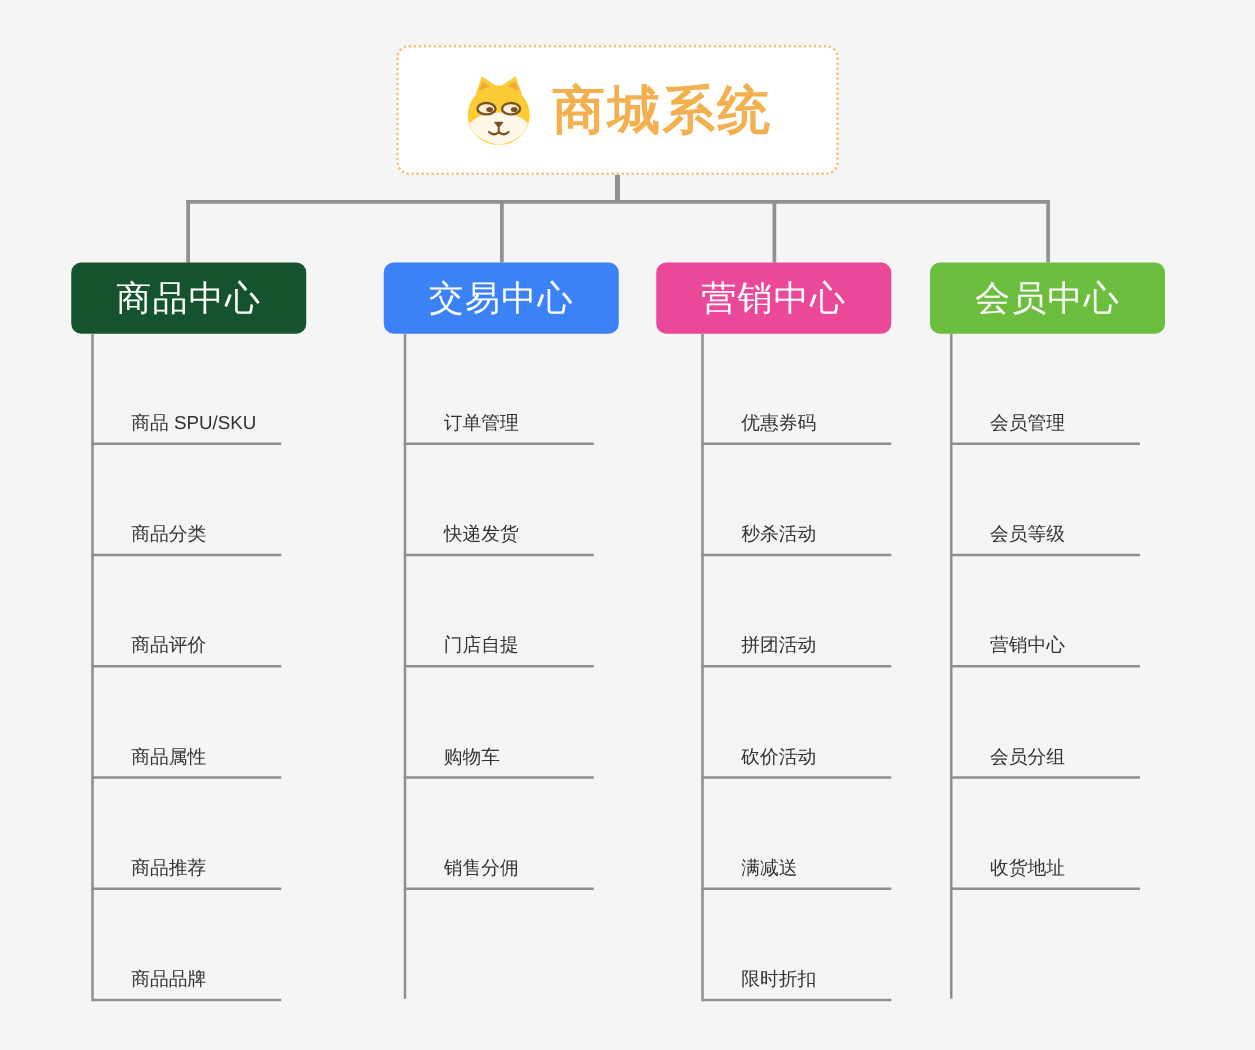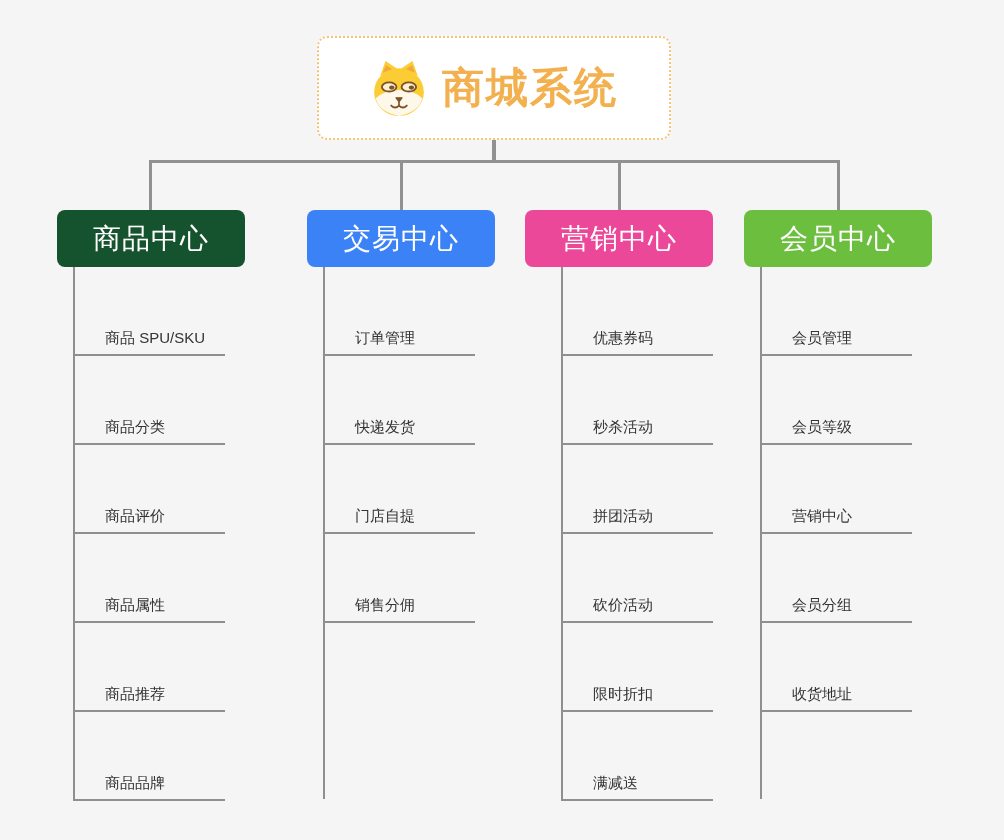--- a/index.html
+++ b/index.html
@@ -108,31 +108,32 @@
     <div class="item">商品属性</div>
     <div class="item">商品推荐</div>
     <div class="item">商品品牌</div>
   </div>
 
   <div class="column c2">
     <div class="spine"></div>
     <div class="item">订单管理</div>
     <div class="item">快递发货</div>
     <div class="item">门店自提</div>
+    <div class="item">购物车</div>
     <div class="item">销售分佣</div>
   </div>
 
   <div class="column c3">
     <div class="spine"></div>
     <div class="item">优惠券码</div>
     <div class="item">秒杀活动</div>
     <div class="item">拼团活动</div>
     <div class="item">砍价活动</div>
+    <div class="item">满减送</div>
     <div class="item">限时折扣</div>
-    <div class="item">满减送</div>
   </div>
 
   <div class="column c4">
     <div class="spine"></div>
     <div class="item">会员管理</div>
     <div class="item">会员等级</div>
     <div class="item">营销中心</div>
     <div class="item">会员分组</div>
     <div class="item">收货地址</div>
   </div>

